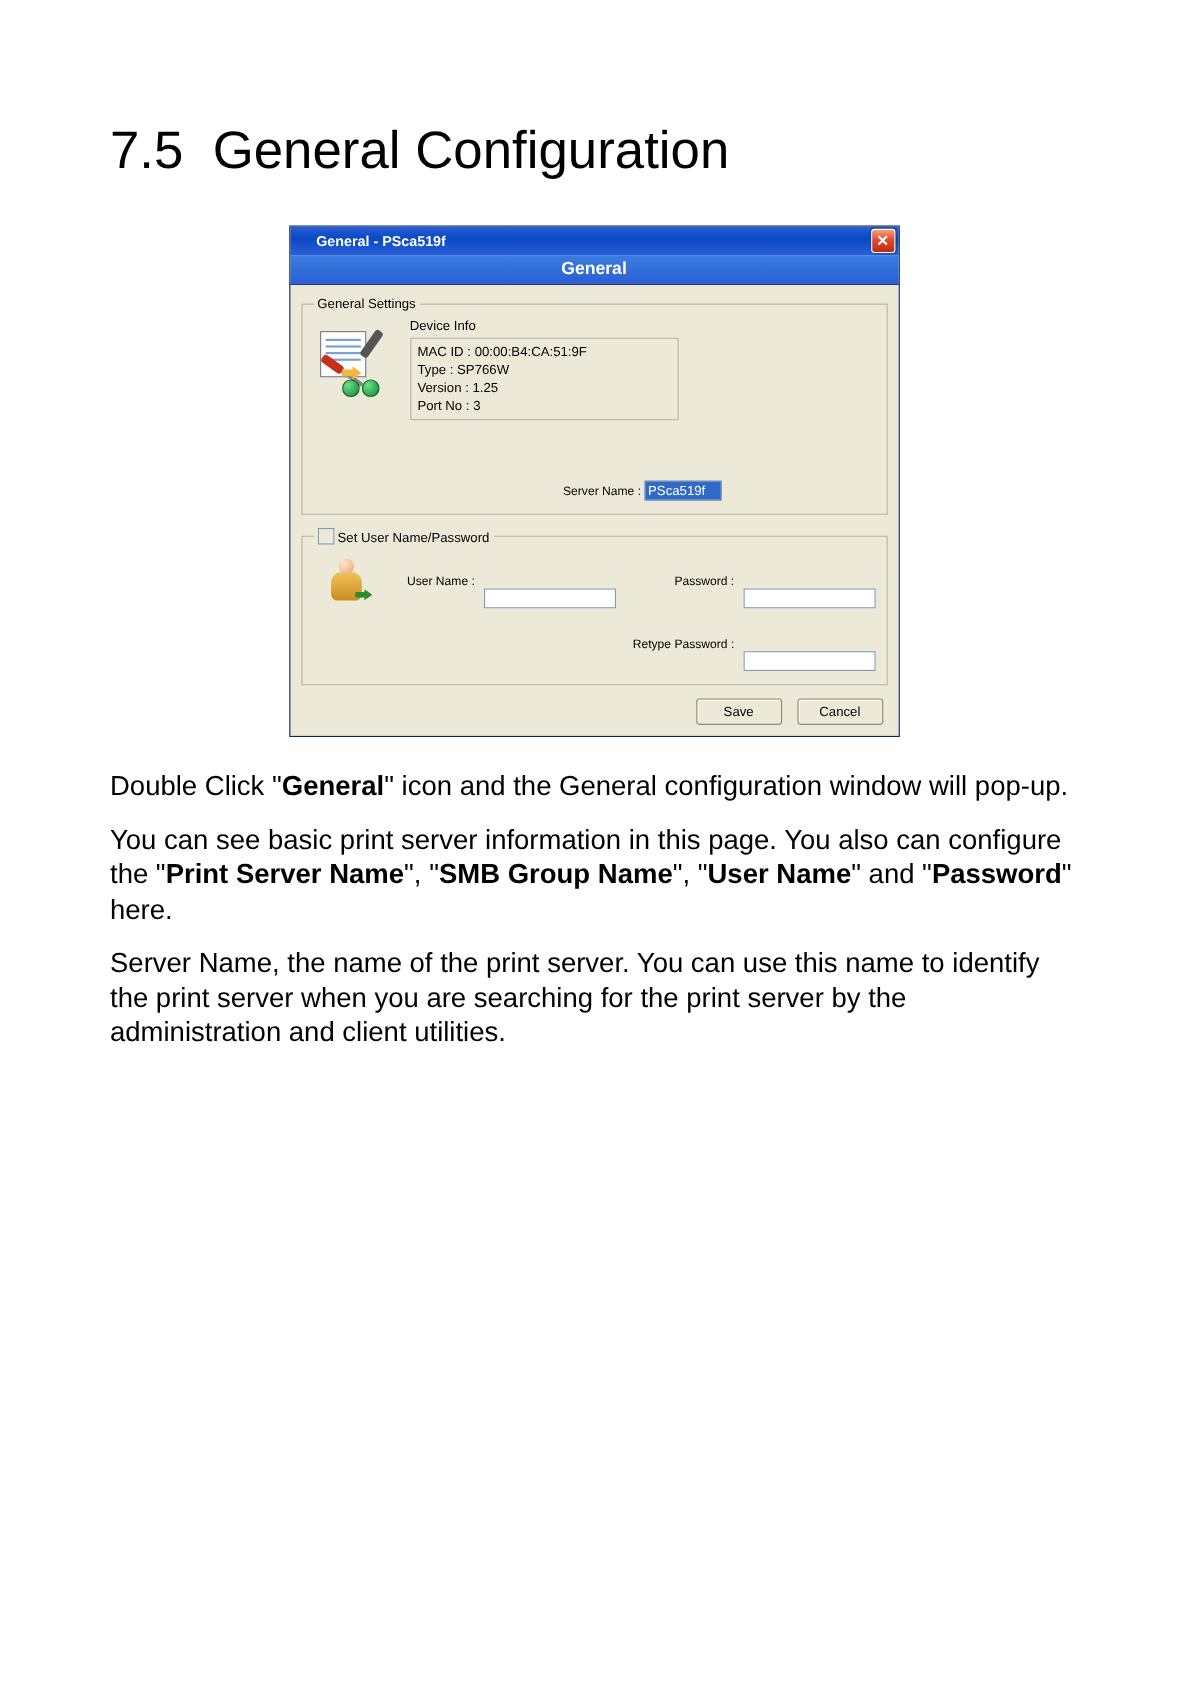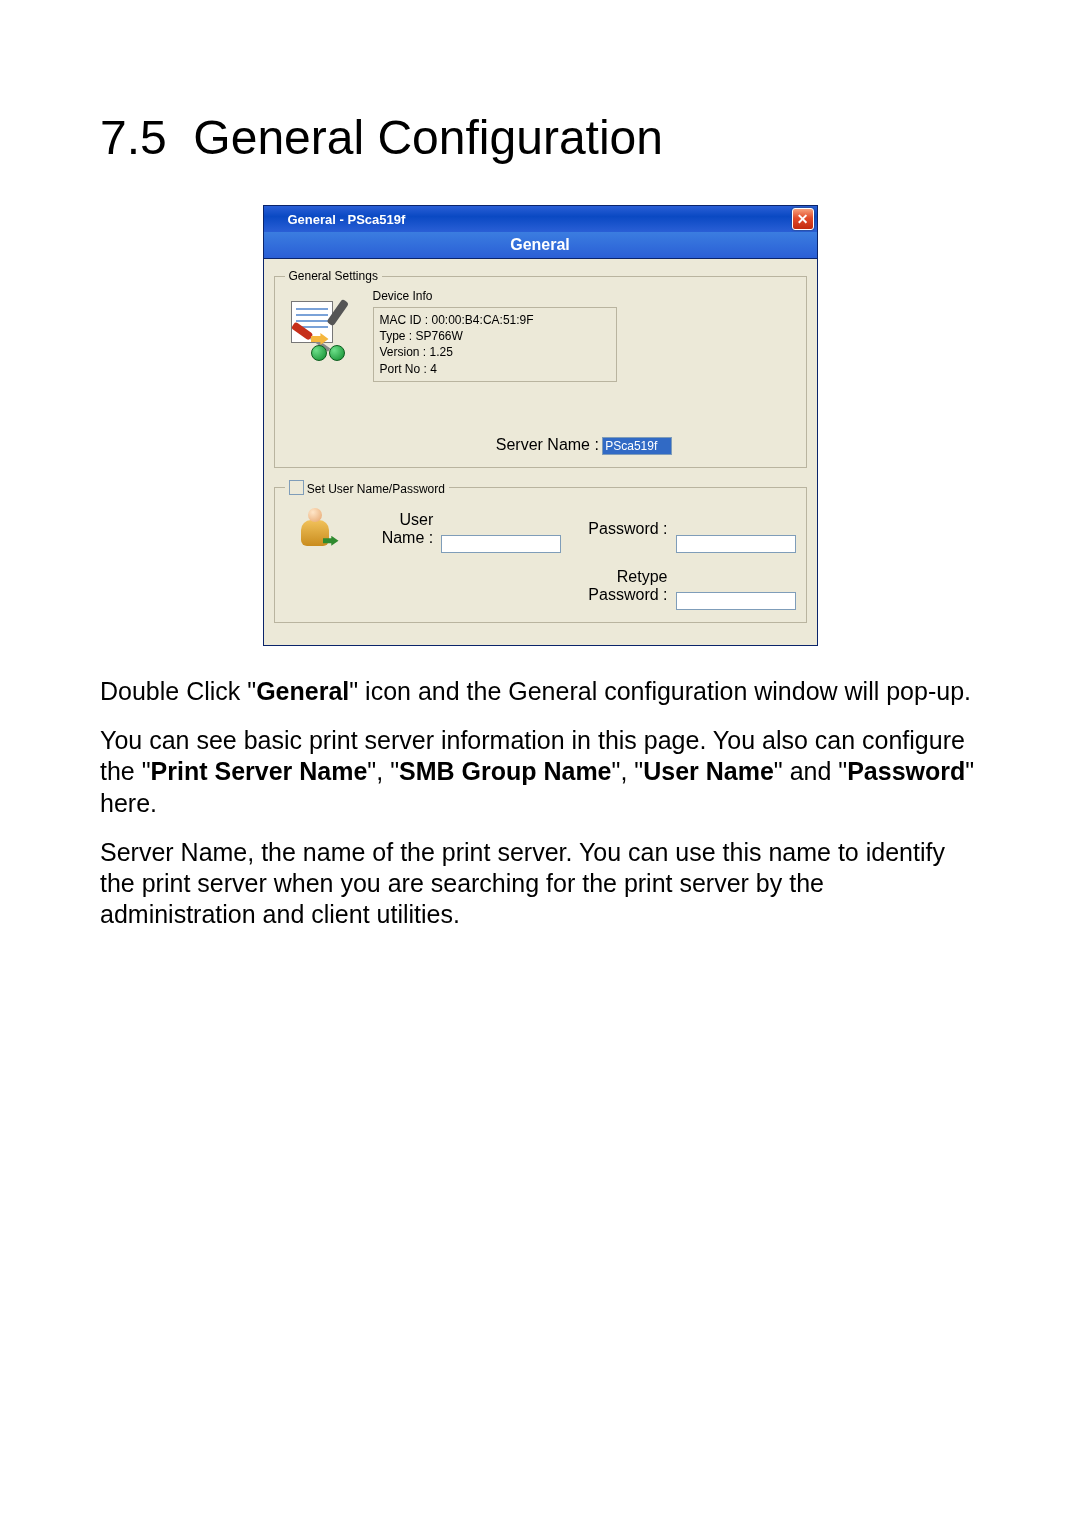--- a/index.html
+++ b/index.html
@@ -180,21 +180,21 @@
     background: #ece9d8;
     width: 230px;
     line-height: 1.35;
   }
 
   .server-row {
     margin-top: 26px;
     text-align: center;
   }
   .lbl {
-    font-size: 16px;
+    font-size: 11px;
   }
   .txt-input {
     border: 1px solid #7f9db9;
     height: 18px;
     font-size: 12px;
     padding: 0 2px;
     background: #fff;
     box-sizing: border-box;
     margin-top: 29px;
   }
@@ -324,21 +324,21 @@
               <span class="dot d1"></span>
                 <span class="dot d2"></span>
             </div>
 
             <div class="info-col">
               <div class="info-title">Device Info</div>
               <div class="info-box">
                 <div>MAC ID : 00:00:B4:CA:51:9F</div>
                 <div>Type : SP766W</div>
                 <div>Version : 1.25</div>
-                <div>Port No : 4</div>
+                <div>Port No : 3</div>
               </div>
 
               <div class="server-row">
                 <span class="lbl">Server Name :</span>
                 <input class="txt-input server-input" type="text" value="PSca519f" style="">
               </div>
             </div>
           </div>
         </fieldset>
 
@@ -363,20 +363,24 @@
                 <input class="txt-input" type="password" value="" style="">
                 <span></span>
                   <span></span>
                 <span class="lbl right">Retype Password :</span>
                 <input class="txt-input" type="password" value="" style="">
               </div>
             </div>
           </div>
         </fieldset>
 
+        <div class="btn-row">
+          <button class="btn">Save</button>
+          <button class="btn">Cancel</button>
+        </div>
 
       </div>
     </div>
   </div>
 
   <div class="prose">
     <p>
       <span>Double Click "</span><b>General</b><span>" icon and the General configuration window will pop-up.</span>
     </p>
     <p>

